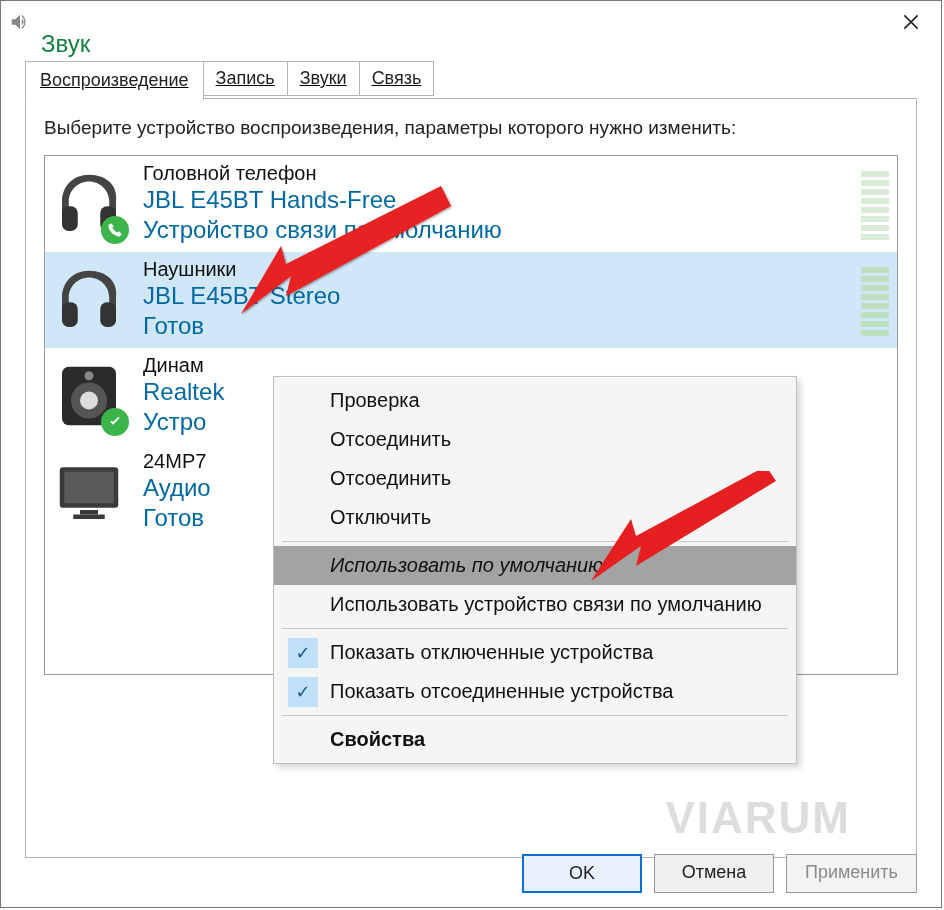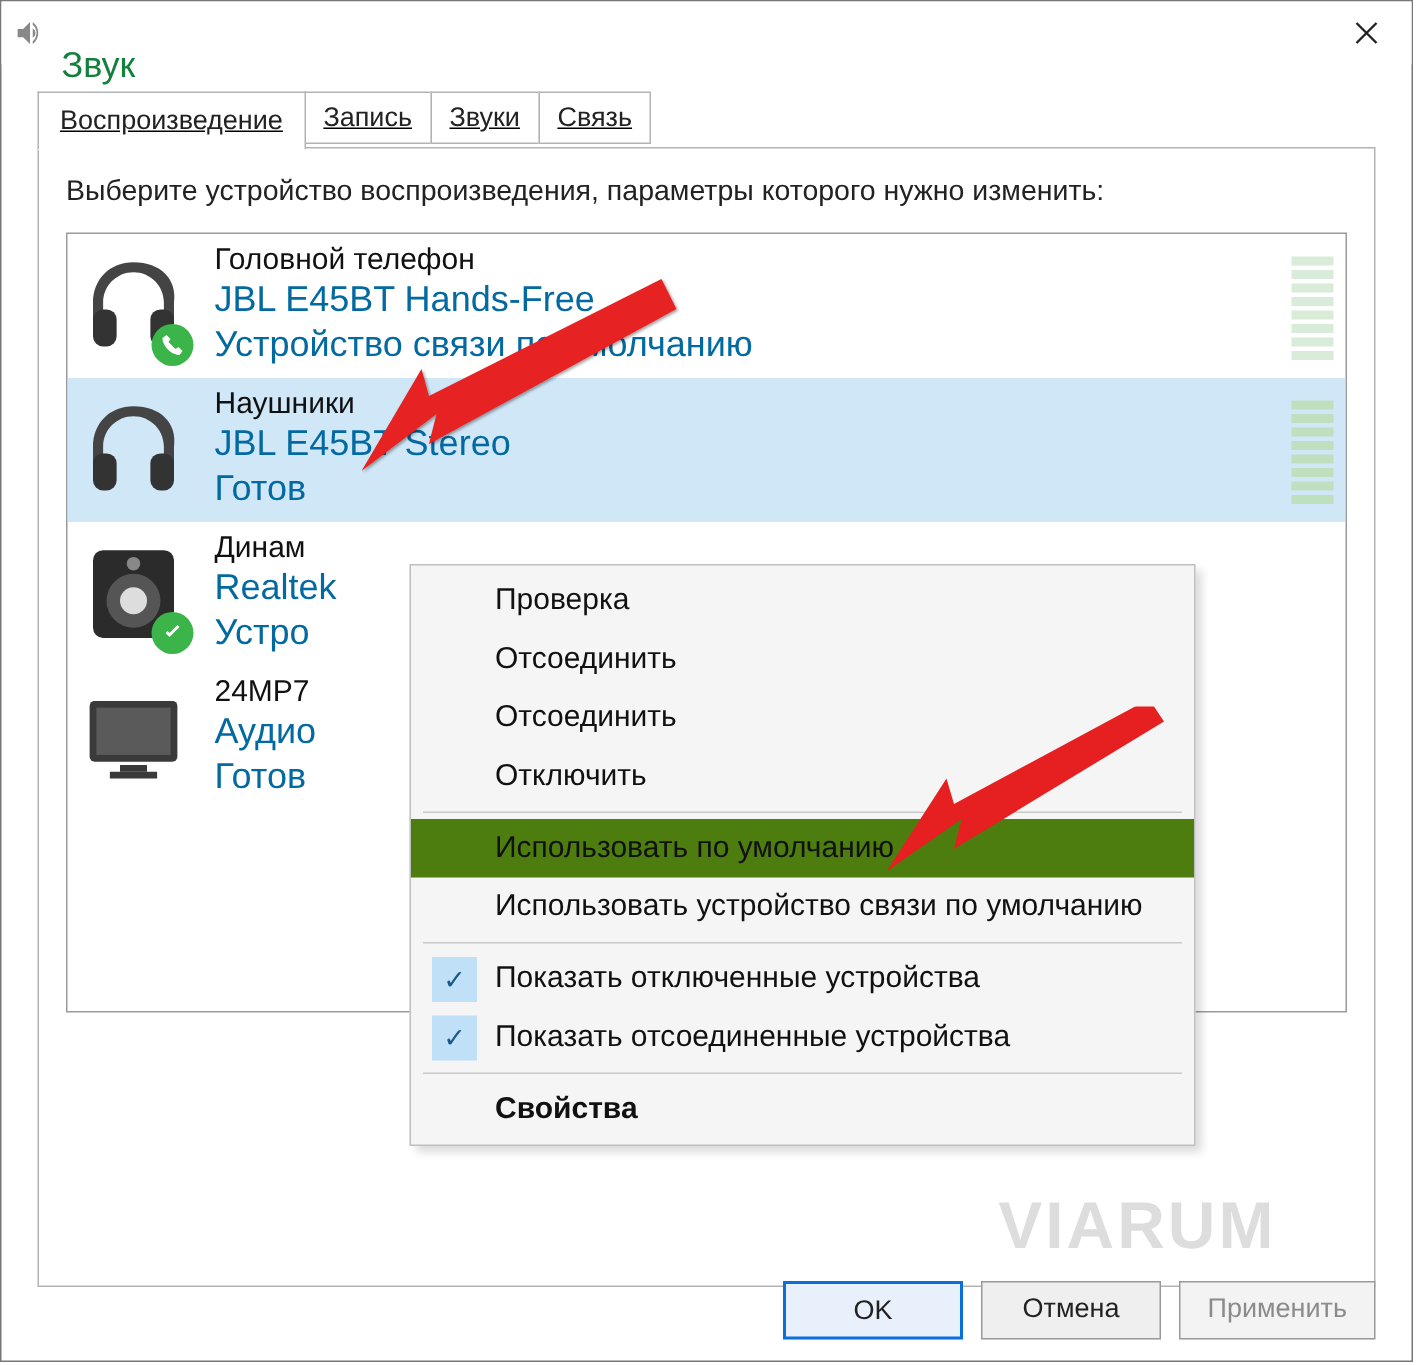--- a/index.html
+++ b/index.html
@@ -175,21 +175,21 @@
     box-shadow: 4px 4px 6px rgba(0,0,0,0.15);
     z-index: 100;
     padding: 4px 0;
   }
   .ctx-item {
     padding: 8px 18px 8px 56px;
     font-size: 20px;
     color: #111;
     position: relative;
   }
-  .ctx-item.highlight { background: #4d7c0f; }
+  .ctx-item.highlight { background: #a3a3a3; font-style: italic; }
   .ctx-sep { height: 1px; background: #c9c9c9; margin: 4px 8px; }
   .ctx-item .check {
     position: absolute;
     left: 14px;
     top: 50%;
     transform: translateY(-50%);
     background: #bfe0f7;
     width: 30px;
     height: 30px;
     display: flex;

